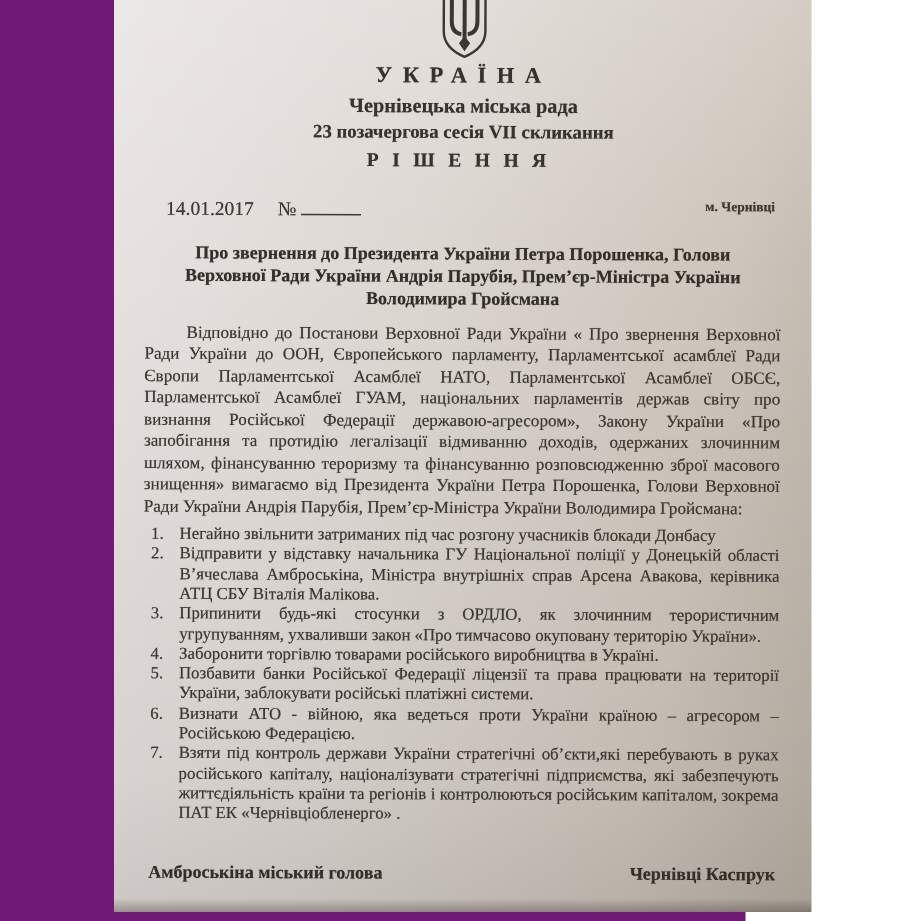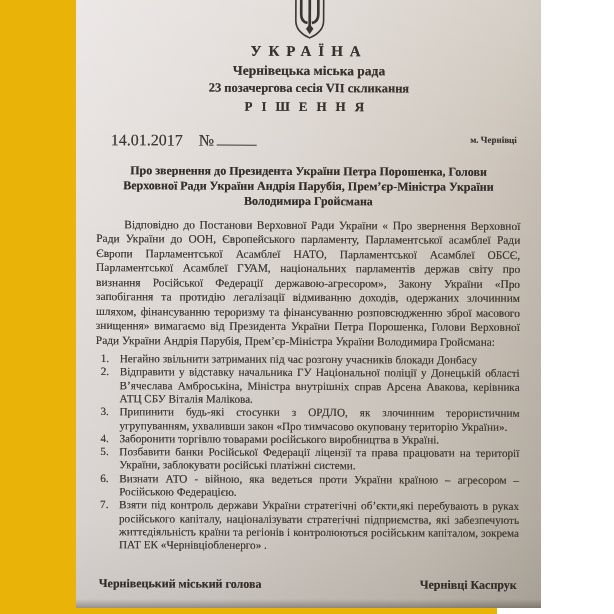--- a/index.html
+++ b/index.html
@@ -1,17 +1,17 @@
 <!DOCTYPE html>
 <html><head>
 <meta charset="utf-8">
 <style>
   html,body{margin:0;padding:0;background:#ffffff;width:614px;height:614px;overflow:hidden;
     font-family:"Liberation Serif","DejaVu Serif",serif;}
-  .stage{position:relative;width:497px;height:614px;background:#eab308;}
+  .stage{position:relative;width:497px;height:614px;background:#701a75;}
   
   .photo{
     position:absolute;left:76px;top:0;width:465px;height:608px;overflow:hidden;
     background:
       linear-gradient(180deg,rgba(255,255,255,0.18) 0%,rgba(0,0,0,0) 30%,rgba(0,0,0,0.05) 85%,rgba(0,0,0,0.10) 100%),
       linear-gradient(100deg,#e8e3e2 0%,#ddd7d2 40%,#cdc5bb 78%,#b9b1a5 100%);
   }
   .photo::after{ 
     content:"";position:absolute;left:0;right:0;bottom:0;height:9px;
     background:linear-gradient(180deg,rgba(0,0,0,0) 0%,rgba(60,55,48,0.30) 80%,rgba(60,55,48,0.38) 100%);
@@ -21,21 +21,21 @@
     color:#3d3833;transform:rotate(0.25deg);
     text-shadow:0 0 0.5px rgba(64,58,52,0.65);
   }
   .emblem{display:flex;justify-content:center;margin-top:-7px;}
   .emblem svg{display:block;}
   .h-country{text-align:center;font-weight:bold;font-size:15px;letter-spacing:7px;margin-top:3px;color:#37322d;}
   .h-council{text-align:center;font-weight:bold;font-size:13.5px;margin-top:3px;color:#37322d;}
   .h-session{text-align:center;font-weight:bold;font-size:12.5px;margin-top:2px;color:#37322d;}
   .h-doctype{text-align:center;font-weight:bold;font-size:13px;letter-spacing:9px;margin-top:3px;color:#37322d;}
   .meta-row{display:flex;justify-content:space-between;align-items:flex-end;margin-top:17px;padding:0 4px 0 14px;}
-  .meta-left{font-size:16px;}
+  .meta-left{font-size:13px;}
   .num-label{margin-left:16px;}
   .num-line{display:inline-block;width:40px;border-bottom:1.2px solid #3d3833;height:10px;margin-left:3px;}
   .place{font-size:9px;font-weight:bold;position:relative;top:-6px;padding-left:12px;}
   .title{font-weight:bold;font-size:12px;line-height:15.2px;text-align:center;max-width:398px;margin:14px auto 0;color:#332e29;}
   .preamble{font-size:11.4px;line-height:14.5px;text-align:justify;text-indent:28px;margin-top:8px;}
   ol.items{margin:5px 0 0;padding:0 0 0 24px;list-style:none;counter-reset:item;font-size:11.2px;line-height:13.3px;}
   ol.items li{counter-increment:item;position:relative;text-align:justify;}
   ol.items li::before{content:counter(item) ".";position:absolute;left:-19px;top:0;}
   .sig-row{display:flex;justify-content:space-between;align-items:flex-end;margin-top:24px;padding:0 2px 0 4px;font-weight:bold;font-size:12px;color:#332e29;}
 </style>
@@ -77,19 +77,19 @@
         <li>Негайно звільнити затриманих під час розгону учасників блокади Донбасу</li>
         <li>Відправити у відставку начальника ГУ Національної поліції у Донецькій області В’ячеслава Амброськіна, Міністра внутрішніх справ Арсена Авакова, керівника АТЦ СБУ Віталія Малікова.</li>
         <li>Припинити будь-які стосунки з ОРДЛО, як злочинним терористичним угрупуванням, ухваливши закон «Про тимчасово окуповану територію України».</li>
         <li>Заборонити торгівлю товарами російського виробництва в Україні.</li>
         <li>Позбавити банки Російської Федерації ліцензії та права працювати на території України, заблокувати російські платіжні системи.</li>
         <li>Визнати АТО - війною, яка ведеться проти України країною – агресором – Російською Федерацією.</li>
         <li>Взяти під контроль держави України стратегічні об’єкти,які перебувають в руках російського капіталу, націоналізувати стратегічні підприємства, які забезпечують життєдіяльність країни та регіонів і контролюються російським капіталом, зокрема ПАТ ЕК «Чернівціобленерго» .</li>
       </ol>
 
       <div class="sig-row">
-        <div>Чернівецький міський голова</div>
+        <div>Амброськіна міський голова</div>
         <div>Чернівці Каспрук</div>
       </div>
 
     </div>
   </div>
 </div>
 
 </body></html>

